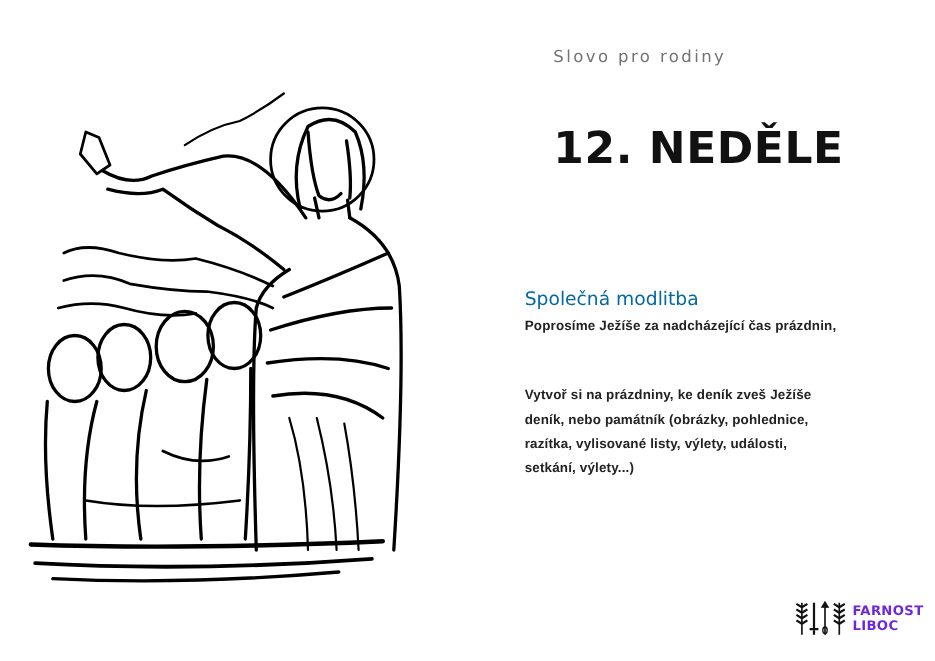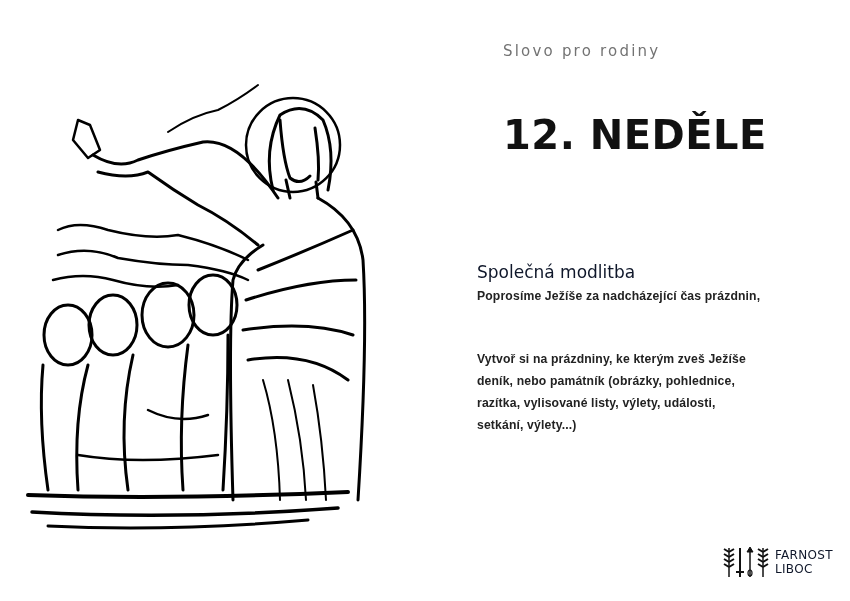--- a/index.html
+++ b/index.html
@@ -1,27 +1,27 @@
 <!DOCTYPE html>
 <html><head>
   <meta charset="utf-8">
   <style>
     html, body { margin: 0; padding: 0; }
     body { width: 850px; height: 601px; background: #ffffff; position: relative; overflow: hidden; font-family: "DejaVu Sans", sans-serif; color: #111; }
     .illustration { position: absolute; left: 18px; top: 80px; width: 360px; height: 450px; }
     .subtitle { position: absolute; left: 503px; top: 42px; font-size: 15px; letter-spacing: 2.2px; color: #737373; font-family: "DejaVu Sans", sans-serif; }
     .title { position: absolute; left: 503px; top: 113px; font-family: "DejaVu Sans", sans-serif; font-weight: bold; font-size: 40px; line-height: 44px; color: #111; letter-spacing: 0.5px; }
     .section { position: absolute; left: 477px; width: 360px; }
-    .section h2 { margin: 0; font-size: 17px; font-weight: normal; font-family: "DejaVu Sans", sans-serif; color: #0f172a; line-height: 22px; }
+    .section h2 { margin: 0; font-size: 17px; font-weight: normal; font-family: "DejaVu Sans", sans-serif; color: #0369a1; line-height: 22px; }
     .section p { margin: 2px 0 0 0; font-size: 12.2px; font-weight: bold; line-height: 22px; color: #222; font-family: Liberation Sans, sans-serif; letter-spacing: 0.15px; }
     .s1 { top: 261px; }
     .s2 { top: 346px; }
     .logo { position: absolute; left: 722px; top: 546px; display: flex; align-items: center; }
     .logo-icons { width: 50px; height: 32px; }
-    .logo-text { margin-left: 3px; font-family: "DejaVu Sans", sans-serif; font-weight: normal; font-size: 12px; line-height: 14px; letter-spacing: 0.3px; color: #0f172a; }
+    .logo-text { margin-left: 3px; font-family: "DejaVu Sans", sans-serif; font-weight: bold; font-size: 12px; line-height: 14px; letter-spacing: 0.3px; color: #6d28d9; }
     .logo-text span { display: block; }
   </style>
 </head>
 <body>
 
 <svg class="illustration" viewBox="0 0 360 450" fill="none" stroke="#000" stroke-width="3" stroke-linecap="round" stroke-linejoin="round">
 
   <circle cx="275" cy="65" r="47" stroke-width="2.5"></circle>
 
   <path d="M255 110 Q245 70 262 35 Q285 20 305 40 Q318 70 310 110" stroke-width="3"></path>
@@ -75,21 +75,21 @@
 
 <div class="section s1">
   <h2>Společná modlitba</h2>
   <p>
     <span>Poprosíme Ježíše za nadcházející čas prázdnin,</span><br>
   </p>
 </div>
 
 <div class="section s2">
   <p>
-    <span>Vytvoř si na prázdniny, ke kterým zveš Ježíše</span><br>
+    <span>Vytvoř si na prázdniny, ke deník zveš Ježíše</span><br>
     <span>deník, nebo památník (obrázky, pohlednice,</span><br>
     <span>razítka, vylisované listy, výlety, události,</span><br>
     <span>setkání, výlety...)</span>
   </p>
 </div>
 
 <div class="logo">
   <svg class="logo-icons" viewBox="0 0 50 32" fill="#111" stroke="#111">
     <g>
       <line x1="7" y1="2" x2="7" y2="31" stroke-width="1.5"></line>

